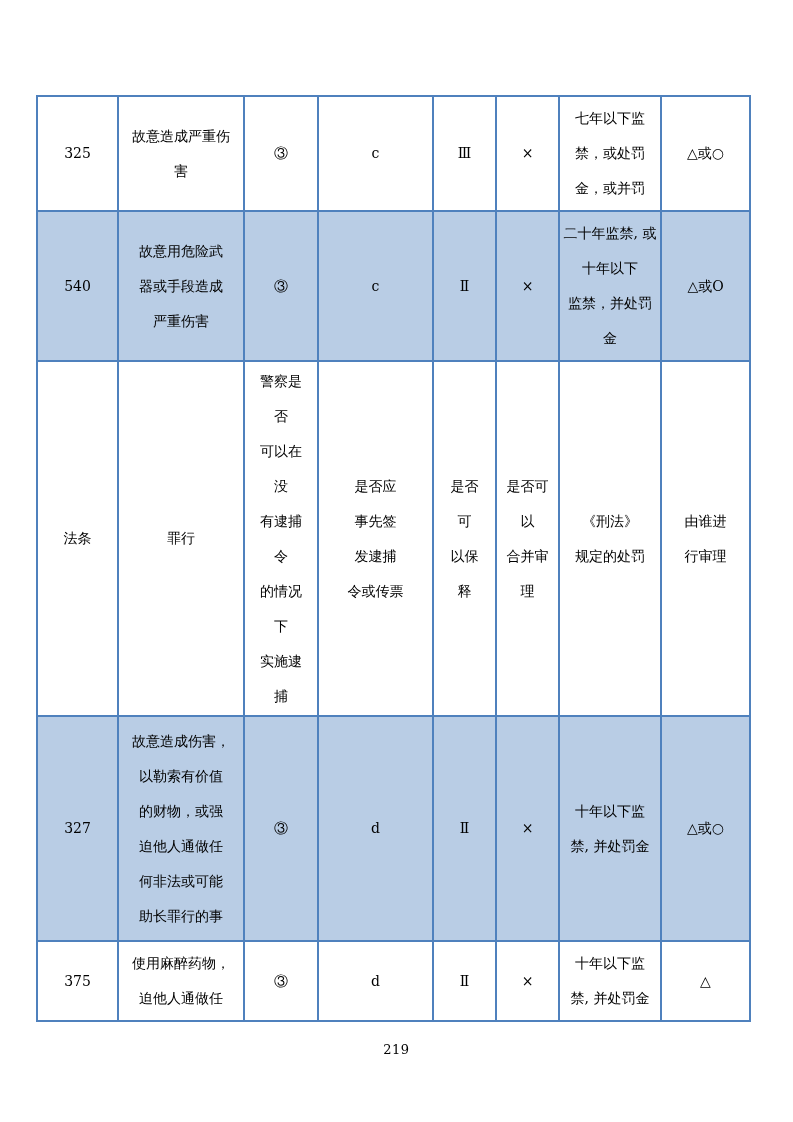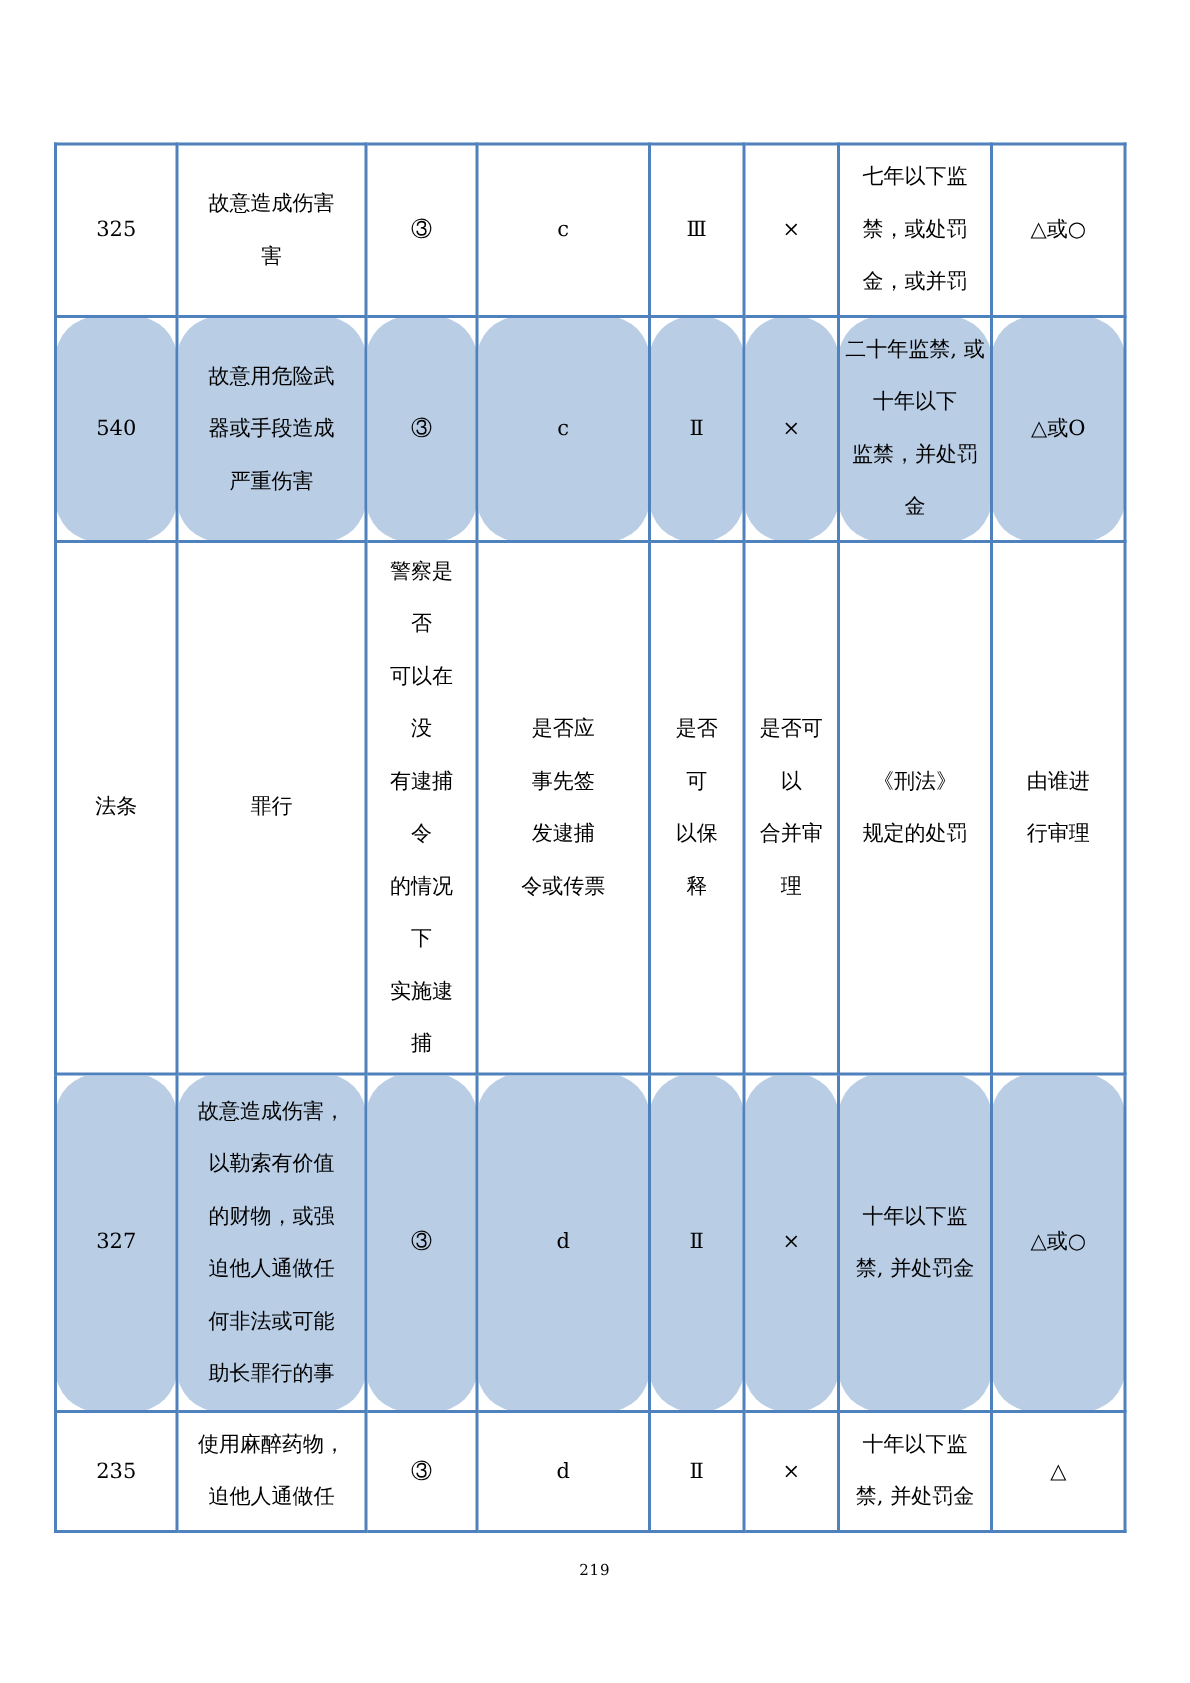--- a/index.html
+++ b/index.html
@@ -32,33 +32,33 @@
   table.law-table td {
     border: 2px solid var(--border-color);
     text-align: center;
     vertical-align: middle;
     font-size: 14px;
     line-height: 35px;
     white-space: pre-line;
     padding: 0 2px;
     overflow: hidden;
   }
-  tr.shaded td { background: var(--shaded-color); border-radius: 28px; }
+  tr.shaded td { background: var(--shaded-color); }
   tr.row-h-325 { height: 115px; }
   tr.row-h-326 { height: 150px; }
   tr.row-h-header { height: 355px; }
   tr.row-h-327 { height: 225px; }
   tr.row-h-328 { height: 80px; }
   .page-footer {
     position: absolute;
     left: 0;
     top: 1042px;
     width: 100%;
     text-align: center;
-    font-size: 10px;
+    font-size: 13px;
     letter-spacing: 0.5px;
   }
 </style>
 </head>
 <body>
 
 <div class="page">
 
   <table class="law-table">
     <colgroup>
@@ -67,21 +67,21 @@
       <col style="width:74px">
       <col style="width:115px">
       <col style="width:63px">
       <col style="width:63px">
       <col style="width:102px">
       <col style="width:89px">
     </colgroup>
     <tbody>
       <tr class="row-h-325">
         <td>325</td>
-        <td>故意造成伤害
+        <td>故意造成严重伤
 害</td>
         <td>③</td>
         <td>c</td>
         <td>Ⅲ</td>
         <td>×</td>
         <td>七年以下监
 禁，或处罚
 金，或并罚</td>
         <td>△或○</td>
       </tr>
@@ -140,21 +140,21 @@
 助长罪行的事</td>
         <td>③</td>
         <td>d</td>
         <td>Ⅱ</td>
         <td>×</td>
         <td>十年以下监
 禁, 并处罚金</td>
         <td>△或○</td>
       </tr>
       <tr class="row-h-328">
-        <td>235</td>
+        <td>375</td>
         <td>使用麻醉药物，
 迫他人通做任</td>
         <td>③</td>
         <td>d</td>
         <td>Ⅱ</td>
         <td>×</td>
         <td>十年以下监
 禁, 并处罚金</td>
         <td>△</td>
       </tr>

